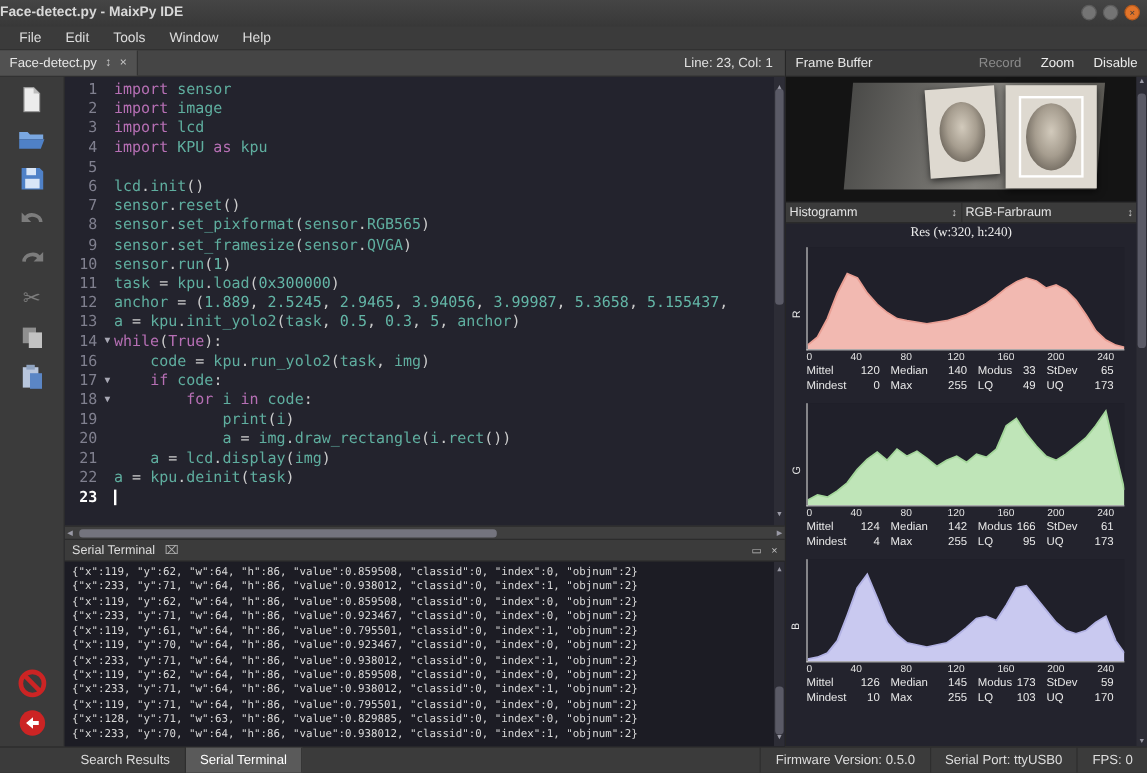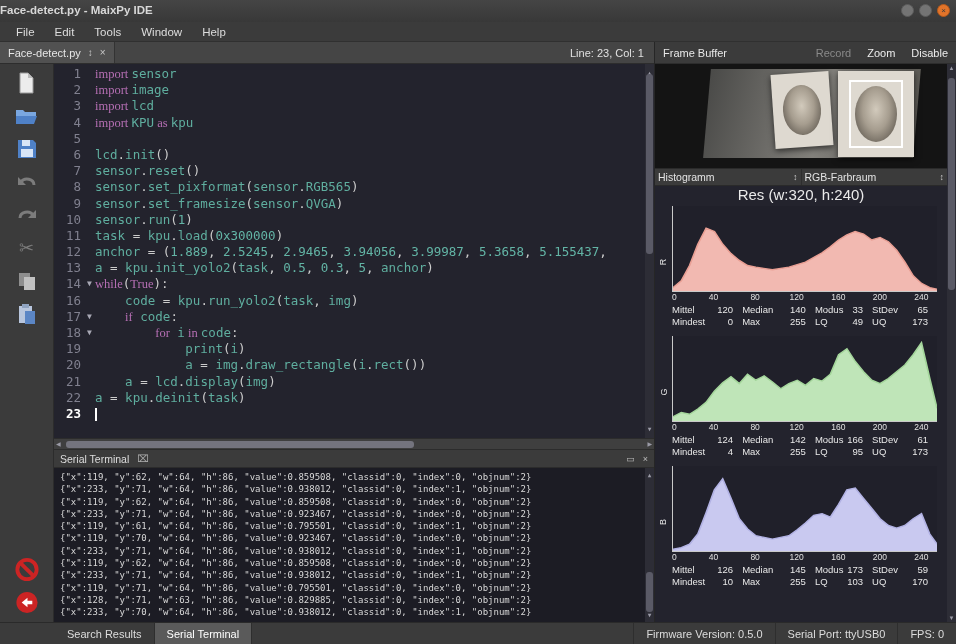--- a/index.html
+++ b/index.html
@@ -36,21 +36,21 @@
   .work{flex:1;display:flex;flex-direction:column;min-width:0;background:#23232d;}
 
   
   .code-area{height:374px;flex:none;overflow:hidden;position:relative;padding-top:2px;
     font-family:"DejaVu Sans Mono","Liberation Mono",monospace;font-size:12.5px;line-height:16.2px;}
   .code-line{display:flex;white-space:pre;height:16.2px;}
   .ln{width:30px;padding-right:3px;text-align:right;color:#80808f;flex:none;}
   .ln.cur{color:#ffffff;font-weight:bold;}
   .fold{width:11px;flex:none;color:#a8a8b4;font-size:8px;line-height:16.2px;text-align:center;}
   .lt{white-space:pre;}
-  .tk-k{color:#b66fb4;font-family:Liberation Serif, serif;} .tk-n{color:#5fae9f;margin-top:16px;} .tk-m{color:#63b5a6;} .tk-p{color:#cccccc;}
+  .tk-k{color:#b66fb4;} .tk-n{color:#5fae9f;margin-top:16px;} .tk-m{color:#63b5a6;} .tk-p{color:#cccccc;}
   .caret{display:inline-block;width:2px;height:13px;background:#ffffff;vertical-align:middle;}
   .vscroll{position:absolute;top:0;bottom:0;right:0;width:9px;background:#2d2d36;}
   .vscroll .arr{position:absolute;left:0;width:9px;font-size:6px;color:#9a9aa6;text-align:center;}
   .vscroll .a-up{top:1px;} .vscroll .a-dn{bottom:1px;}
   .vscroll .thumb{position:absolute;left:1px;right:1px;background:#5a5a66;border-radius:3px;}
   .code-area .thumb{top:10px;height:48%;}
   .hscroll{height:11px;background:#3f3f3f;position:relative;flex:none;border-top:1px solid #2c2c2c;}
   .hscroll .arr{position:absolute;top:1px;font-size:6px;color:#9a9aa6;}
   .hscroll .a-l{left:2px;} .hscroll .a-r{right:2px;}
   .hscroll .thumb{position:absolute;top:2px;height:7px;left:12px;width:58%;background:#74747e;border-radius:3px;}
@@ -87,21 +87,21 @@
   .p2{left:183px;top:7px;width:76px;height:86px;}
   .face{position:absolute;border-radius:50%;background:radial-gradient(ellipse at 50% 42%,#d2cabc 0%,#a69d8f 45%,#6e675d 78%,#4c463f 100%);}
   .f1{left:10px;top:12px;width:38px;height:50px;}
   .f2{left:17px;top:15px;width:42px;height:56px;}
   .detect{position:absolute;left:11px;top:9px;width:54px;height:68px;border:2px solid #ffffff;}
 
   .dropdown-row{height:18px;display:flex;background:#3b3b3b;border-top:1px solid #2a2a2a;border-bottom:1px solid #2a2a2a;font-size:10.5px;color:#e4e4e4;}
   .dd{flex:1;display:flex;align-items:center;padding:0 3px;border-right:1px solid #2e2e2e;}
   .dd:last-child{border-right:none;}
   .dd .dd-arrow{margin-left:auto;color:#c9c9c9;font-size:9px;}
-  .res-label{height:16px;display:flex;align-items:center;justify-content:center;font-size:15px;color:#eaeaea;}
+  .res-label{height:16px;display:flex;align-items:center;justify-content:center;font-size:11px;color:#eaeaea;font-family:Liberation Serif, serif;}
 
   .hist-block{position:relative;margin:4px 10px 0 6px;padding-left:11px;}
   .hist-block + .hist-block{margin-top:9px;}
   .hist-channel{position:absolute;left:-1px;top:42%;transform:rotate(-90deg);color:#e8e8e8;font-size:9px;}
   .hist-chart{height:86px;background:#20202a;border-left:1px solid #c9c9c9;border-bottom:1px solid #c9c9c9;position:relative;}
   .hist-chart svg{position:absolute;inset:0;width:100%;height:100%;}
   .hist-ticks{height:11px;position:relative;font-size:8.5px;color:#e2e2e2;}
   .hist-ticks .tick{position:absolute;top:0;transform:translateX(-50%);}
   .hist-stats{margin-top:1px;display:grid;grid-template-columns:1.08fr 1.12fr 0.88fr 1fr;row-gap:1px;font-size:9.5px;color:#e8e8e8;}
   .stat{display:flex;justify-content:space-between;padding-right:9px;}

